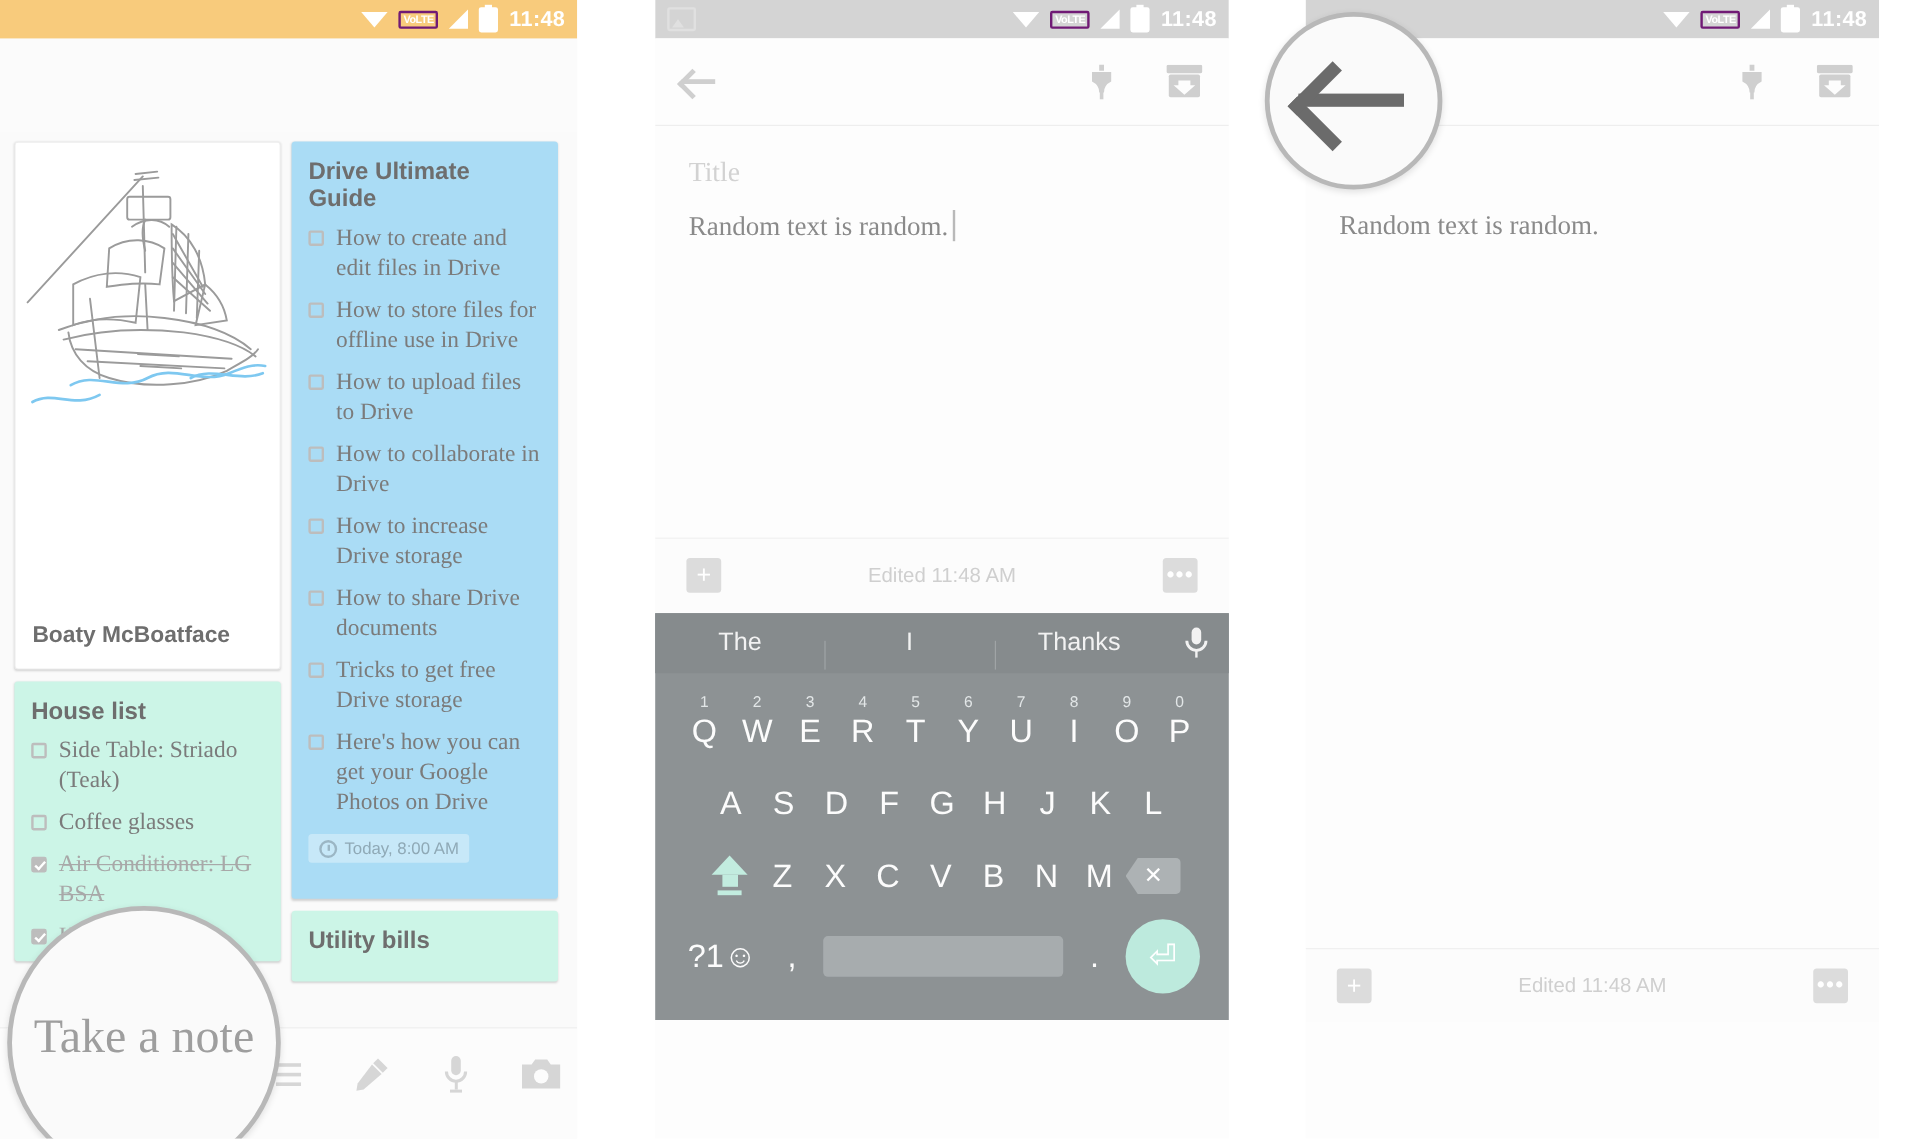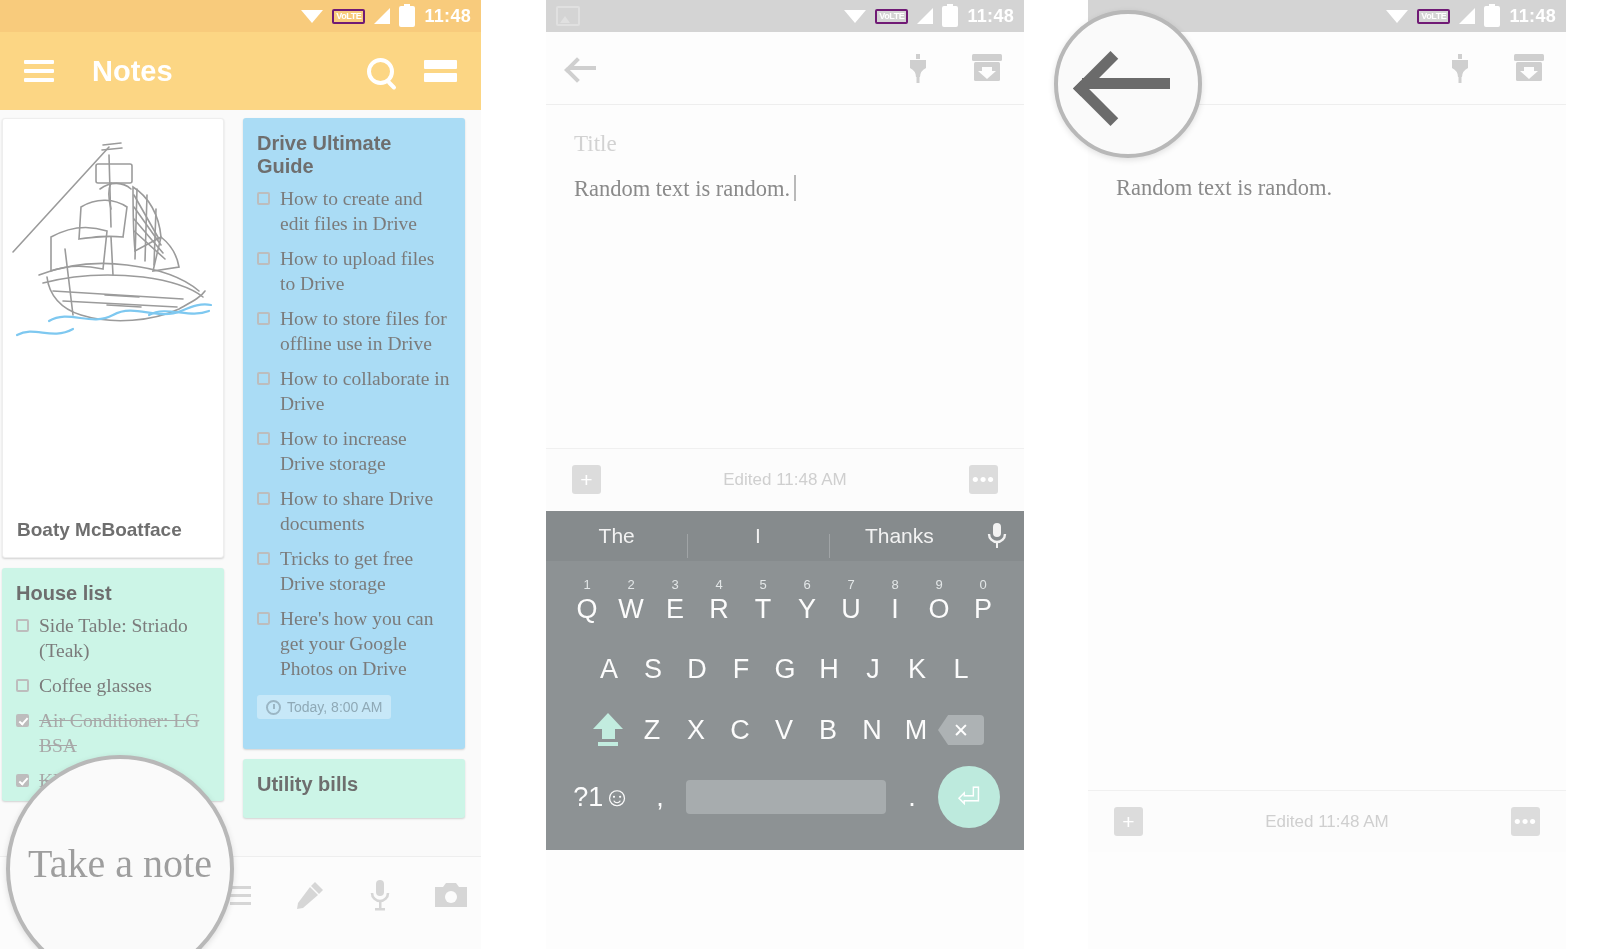--- a/index.html
+++ b/index.html
@@ -35,21 +35,21 @@
   #p1-title{color:#fff;font-size:29px;font-weight:bold;margin-left:38px;flex:1;}
   .p1-act{margin-left:30px;cursor:pointer;}
   .search-glass{width:27px;height:27px;border:4px solid #fff;border-radius:50%;position:relative;box-sizing:border-box;}
   .search-glass::after{content:"";position:absolute;right:-7px;bottom:-6px;width:11px;height:4px;background:#fff;
     transform:rotate(45deg);border-radius:2px;}
   .viewtog{width:33px;height:22px;display:flex;flex-direction:column;justify-content:space-between;}
   .viewtog span{display:block;height:9px;background:#fff;border-radius:1px;}
 
   #p1-body{position:absolute;top:110px;left:0;width:481px;bottom:0;background:#fafafa;}
   .col{position:absolute;top:8px;width:222px;}
-  .colL{left:2px;} .colR{left:243px;}
+  .colL{left:12px;} .colR{left:243px;}
   .card{border-radius:3px;margin-bottom:10px;box-shadow:0 1px 2px rgba(0,0,0,.16);overflow:hidden;}
   .card-white{background:#fff;border:1px solid #eee;box-sizing:border-box;}
   .card-title{font-size:20px;font-weight:bold;color:#6e6e6e;padding:14px 14px 6px 14px;}
   .ck-row{display:flex;align-items:flex-start;padding:2px 14px 8px 14px;}
   .ck{width:13px;height:13px;border:2px solid #bdbdbd;border-radius:2px;margin-top:6px;margin-right:10px;flex:none;box-sizing:border-box;}
   .ck.checked{background:#bdbdbd;position:relative;}
   .ck.checked::after{content:"";position:absolute;left:3px;top:0px;width:3px;height:7px;
     border:solid #fff;border-width:0 2px 2px 0;transform:rotate(42deg);}
   .ck-txt{font-family:"Liberation Serif", serif;font-size:19.5px;color:#7b7b7b;line-height:25px;}
   .ck-row.done .ck-txt{text-decoration:line-through;color:#a8a8a8;}
@@ -136,37 +136,20 @@
     <div class="sb-left"></div>
     <div class="sb-right">
       <div class="wifi"></div>
       <div class="volte">VoLTE</div>
       <div class="signal"></div>
       <div class="batt"></div>
       <div class="sb-time">11:48</div>
     </div>
   </div>
 
-  <div id="p1-appbar">
-    <div class="hamburger">
-        <span></span>
-        <span></span>
-        <span></span>
-      </div>
-    <div id="p1-title">Notes</div>
-    <div class="p1-act">
-        <div class="search-glass"></div>
-      </div>
-    <div class="p1-act">
-        <div class="viewtog">
-          <span></span>
-          <span></span>
-        </div>
-      </div>
-  </div>
 
   <div id="p1-body">
 
     <div class="col colL">
 
       <div class="card card-white">
         <div class="sketch">
           <svg width="222" height="390" viewBox="0 0 222 390">
             <g fill="none" stroke="#9b9b9b" stroke-width="1.6" stroke-linecap="round">
               <path d="M10 133 L106 28"></path>
@@ -222,25 +205,25 @@
 
     <div class="col colR">
       <div class="card" style="background:#aadcf5">
         <div class="card-title">Drive Ultimate Guide</div>
         <div class="ck-row">
             <div class="ck"></div>
             <div class="ck-txt">How to create and edit files in Drive</div>
           </div>
         <div class="ck-row">
             <div class="ck"></div>
+            <div class="ck-txt">How to store files for offline use in Drive</div>
+          </div>
+        <div class="ck-row">
+            <div class="ck"></div>
             <div class="ck-txt">How to upload files to Drive</div>
-          </div>
-        <div class="ck-row">
-            <div class="ck"></div>
-            <div class="ck-txt">How to store files for offline use in Drive</div>
           </div>
         <div class="ck-row">
             <div class="ck"></div>
             <div class="ck-txt">How to collaborate in Drive</div>
           </div>
         <div class="ck-row">
             <div class="ck"></div>
             <div class="ck-txt">How to increase Drive storage</div>
           </div>
         <div class="ck-row">

